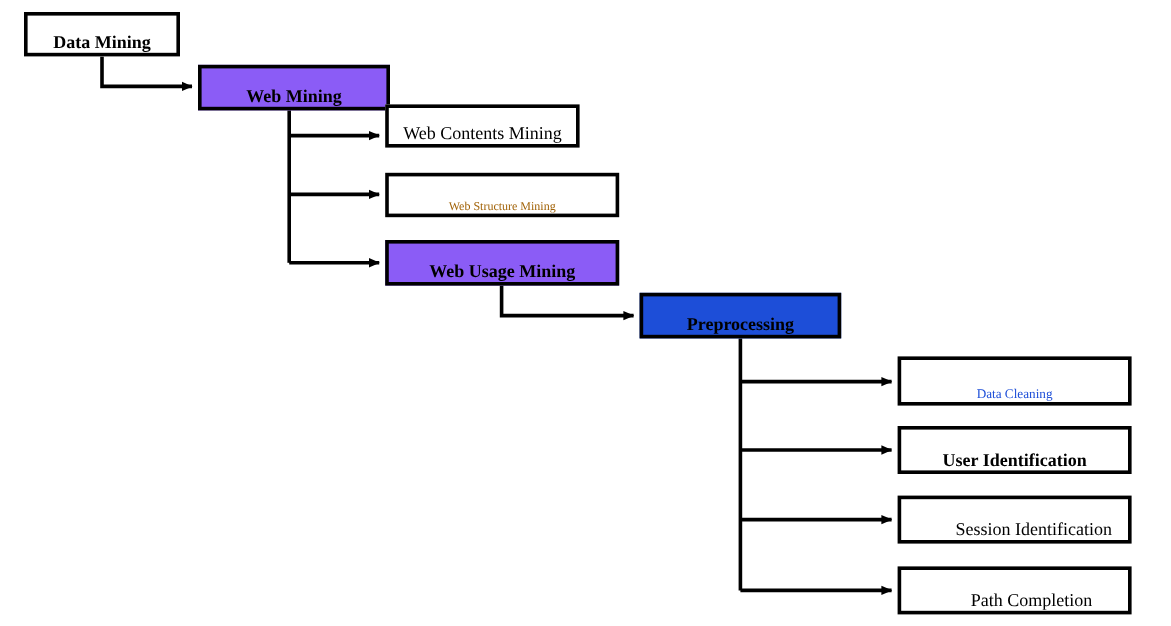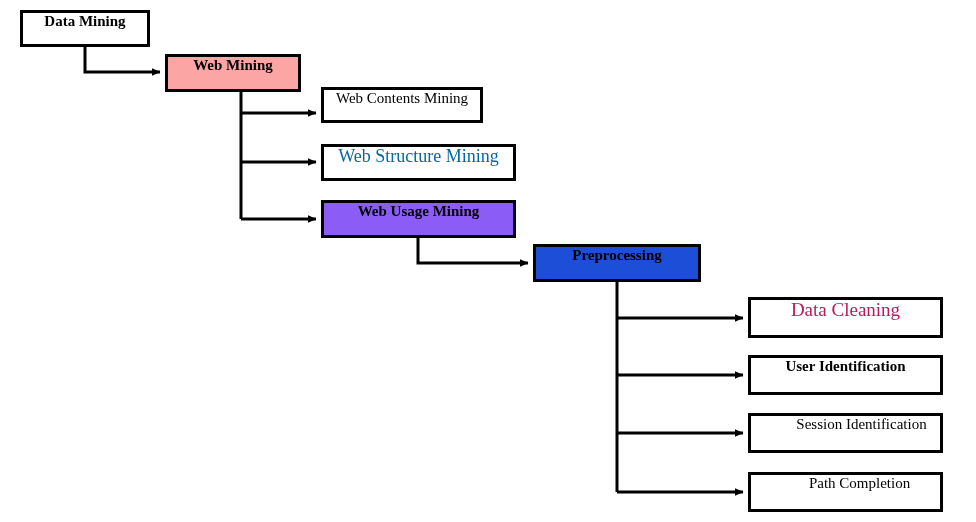--- a/index.html
+++ b/index.html
@@ -28,21 +28,21 @@
     width: 976px;
     height: 522px;
     display: block;
   }
   .node-box {
     position: absolute;
     box-sizing: border-box;
     background: #ffffff;
     border: 3px solid #000000;
     display: flex;
-    align-items: flex-start;
+    align-items: flex-end;
     justify-content: center;
     text-align: center;
     color: #000000;
     font-family: "Liberation Serif", serif;
     line-height: 1.1;
   }
   .node-label {
     display: block;
     white-space: nowrap;
     padding: 0 6px;
@@ -73,37 +73,37 @@
         <polyline points="617,375 743,375" fill="none" stroke="#000000" stroke-width="3" stroke-linecap="butt" stroke-linejoin="miter" marker-end="url(#arrowhead)"></polyline>
         <polyline points="617,433 743,433" fill="none" stroke="#000000" stroke-width="3" stroke-linecap="butt" stroke-linejoin="miter" marker-end="url(#arrowhead)"></polyline>
         <polyline points="617,492 743,492" fill="none" stroke="#000000" stroke-width="3" stroke-linecap="butt" stroke-linejoin="miter" marker-end="url(#arrowhead)"></polyline>
       </g>
   </svg>
 
   <div id="node-layer">
       <div class="node-box" style="left: 20px; top: 10px; width: 130px; height: 37px; border-width: 3px; border-color: rgb(0, 0, 0); background: rgb(255, 255, 255);">
         <span class="node-label weight-bold" style="font-size: 15px; color: rgb(0, 0, 0);">Data Mining</span>
       </div>
-      <div class="node-box" style="left: 165px; top: 54px; width: 136px; height: 38px; border-width: 3px; border-color: rgb(0, 0, 0); background: #fca5a5;">
+      <div class="node-box" style="left: 165px; top: 54px; width: 160px; height: 38px; border-width: 3px; border-color: rgb(0, 0, 0); background: #8b5cf6;">
         <span class="node-label weight-bold" style="font-size: 15px; color: rgb(0, 0, 0);">Web Mining</span>
       </div>
       <div class="node-box" style="left: 321px; top: 87px; width: 162px; height: 36px; border-width: 3px; border-color: rgb(0, 0, 0); background: rgb(255, 255, 255);">
         <span class="node-label weight-normal" style="font-size: 15px; color: rgb(0, 0, 0);">Web Contents Mining</span>
       </div>
       <div class="node-box" style="left: 321px; top: 144px; width: 195px; height: 37px; border-width: 3px; border-color: rgb(0, 0, 0); background: rgb(255, 255, 255);">
-        <span class="node-label weight-normal" style="font-size: 18px; color: #0369a1;">Web Structure Mining</span>
+        <span class="node-label weight-normal" style="font-size: 10px; color: #a16207;">Web Structure Mining</span>
       </div>
       <div class="node-box" style="left: 321px; top: 200px; width: 195px; height: 38px; border-width: 3px; border-color: rgb(0, 0, 0); background: #8b5cf6;">
         <span class="node-label weight-bold" style="font-size: 15px; color: rgb(0, 0, 0);">Web Usage Mining</span>
       </div>
       <div class="node-box" style="left: 533px; top: 244px; width: 168px; height: 38px; border-width: 3px; border-color: rgb(0, 0, 0); background: #1d4ed8;">
         <span class="node-label weight-bold" style="font-size: 15px; color: rgb(0, 0, 0);">Preprocessing</span>
       </div>
       <div class="node-box" style="left: 748px; top: 297px; width: 195px; height: 41px; border-width: 3px; border-color: rgb(0, 0, 0); background: rgb(255, 255, 255);">
-        <span class="node-label weight-normal" style="font-size: 19px; color: #be185d;">Data Cleaning</span>
+        <span class="node-label weight-normal" style="font-size: 11px; color: #1d4ed8;">Data Cleaning</span>
       </div>
       <div class="node-box" style="left: 748px; top: 355px; width: 195px; height: 40px; border-width: 3px; border-color: rgb(0, 0, 0); background: rgb(255, 255, 255);">
         <span class="node-label weight-bold" style="font-size: 15px; color: rgb(0, 0, 0);">User Identification</span>
       </div>
       <div class="node-box" style="left: 748px; top: 413px; width: 195px; height: 40px; border-width: 3px; border-color: rgb(0, 0, 0); background: rgb(255, 255, 255); padding-left: 32px;">
         <span class="node-label weight-normal" style="font-size: 15px; color: rgb(0, 0, 0);">Session Identification</span>
       </div>
       <div class="node-box" style="left: 748px; top: 472px; width: 195px; height: 40px; border-width: 3px; border-color: rgb(0, 0, 0); background: rgb(255, 255, 255); padding-left: 28px;">
         <span class="node-label weight-normal" style="font-size: 15px; color: rgb(0, 0, 0);">Path Completion</span>
       </div>

